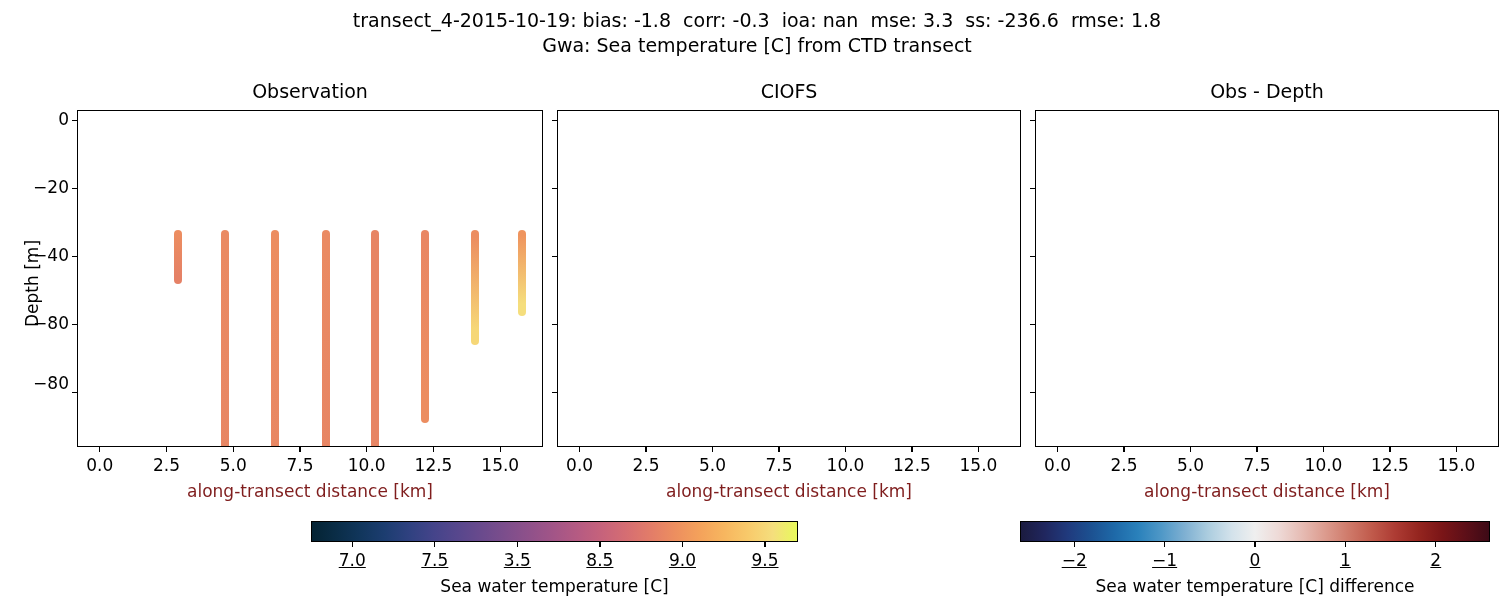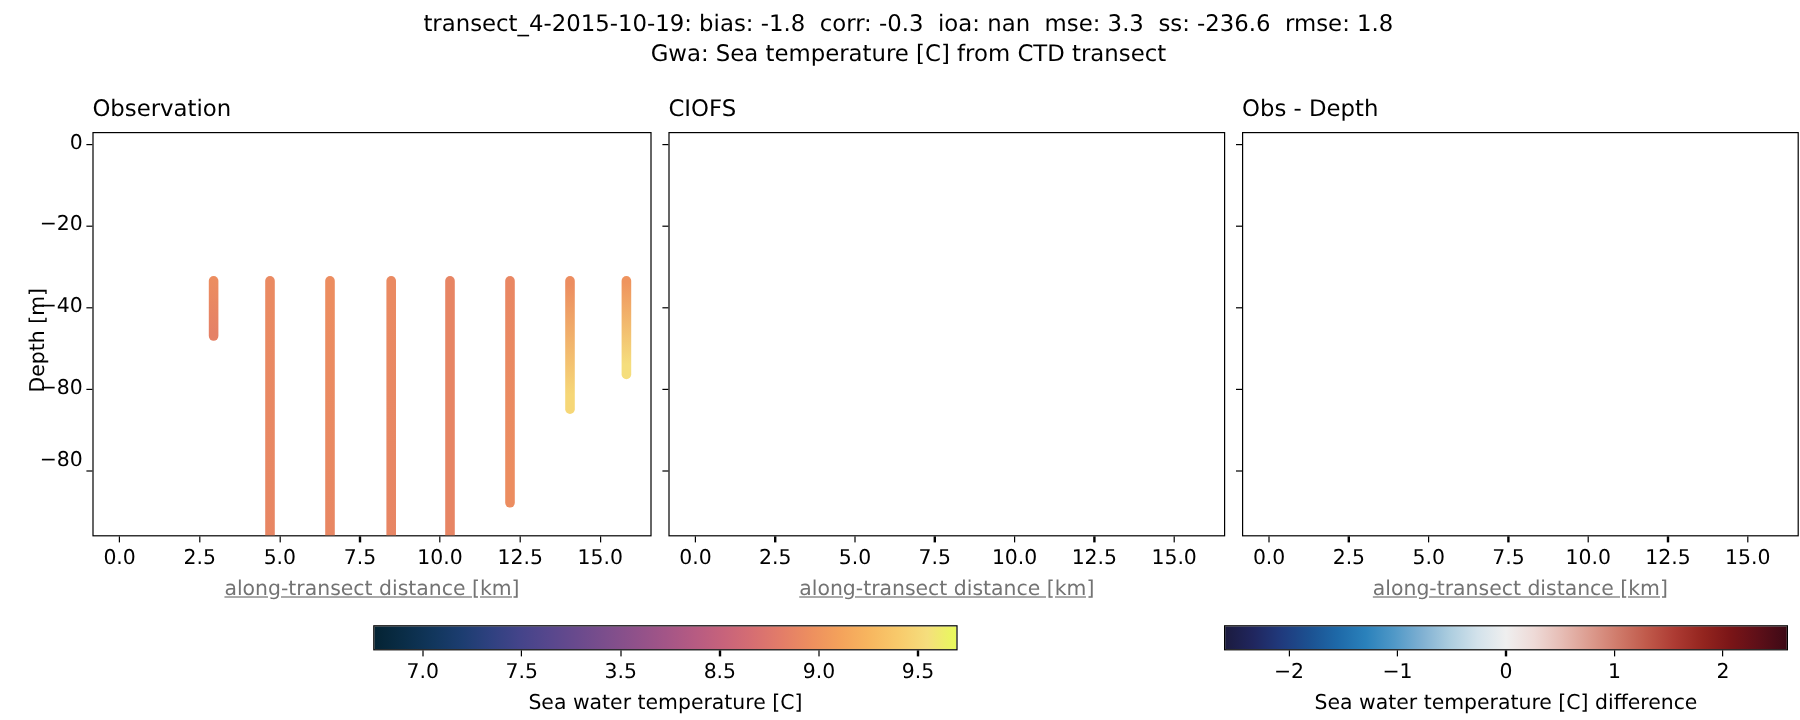--- a/index.html
+++ b/index.html
@@ -1,29 +1,29 @@
 <!DOCTYPE html>
 <html><head>
 <meta charset="utf-8">
 <style>
   html,body{margin:0;padding:0;background:#ffffff;}
   body{width:1500px;height:600px;font-family:"DejaVu Sans","Liberation Sans",sans-serif;color:#000;overflow:hidden;position:relative;}
   .fig{position:absolute;left:0;top:0;width:1500px;height:600px;}
   .suptitle{position:absolute;left:0;top:0;width:1500px;text-align:center;font-size:19px;line-height:25px;color:#000;}
   .suptitle div{white-space:pre;padding-left:14px;}
   .axes{position:absolute;border:1.3px solid #000;background:#fff;box-sizing:border-box;overflow:hidden;}
-  .ptitle{position:absolute;font-size:19px;color:#000;white-space:nowrap;}
-  .xlabel{position:absolute;text-align:center;font-size:17px;color:#737373;white-space:nowrap;text-decoration:underline;}
+  .ptitle{position:absolute;text-align:center;font-size:19px;color:#000;white-space:nowrap;}
+  .xlabel{position:absolute;text-align:center;font-size:17px;color:#7f1d1d;white-space:nowrap;}
   .ylabel{position:absolute;font-size:17px;color:#000;white-space:nowrap;transform:rotate(-90deg);transform-origin:left top;}
   .xtick{position:absolute;font-size:17px;color:#000;text-align:center;white-space:nowrap;}
   .ytick{position:absolute;font-size:17px;color:#000;text-align:right;white-space:nowrap;}
   .tickmark{position:absolute;background:#000;}
   .cast{position:absolute;width:8px;border-radius:4px;}
   .cbar{position:absolute;border:1px solid #000;box-sizing:border-box;}
-  .cbtick{position:absolute;font-size:17px;color:#000;text-align:center;white-space:nowrap;}
+  .cbtick{position:absolute;font-size:17px;color:#000;text-align:center;white-space:nowrap;text-decoration:underline;}
   .cblabel{position:absolute;font-size:17px;color:#000;text-align:center;white-space:nowrap;}
 </style>
 </head>
 <body>
 
 <div class="fig">
 
   <div class="suptitle" style="top:8px;">
     <div>transect_4-2015-10-19: bias: -1.8  corr: -0.3  ioa: nan  mse: 3.3  ss: -236.6  rmse: 1.8</div>
     <div>Gwa: Sea temperature [C] from CTD transect</div>

